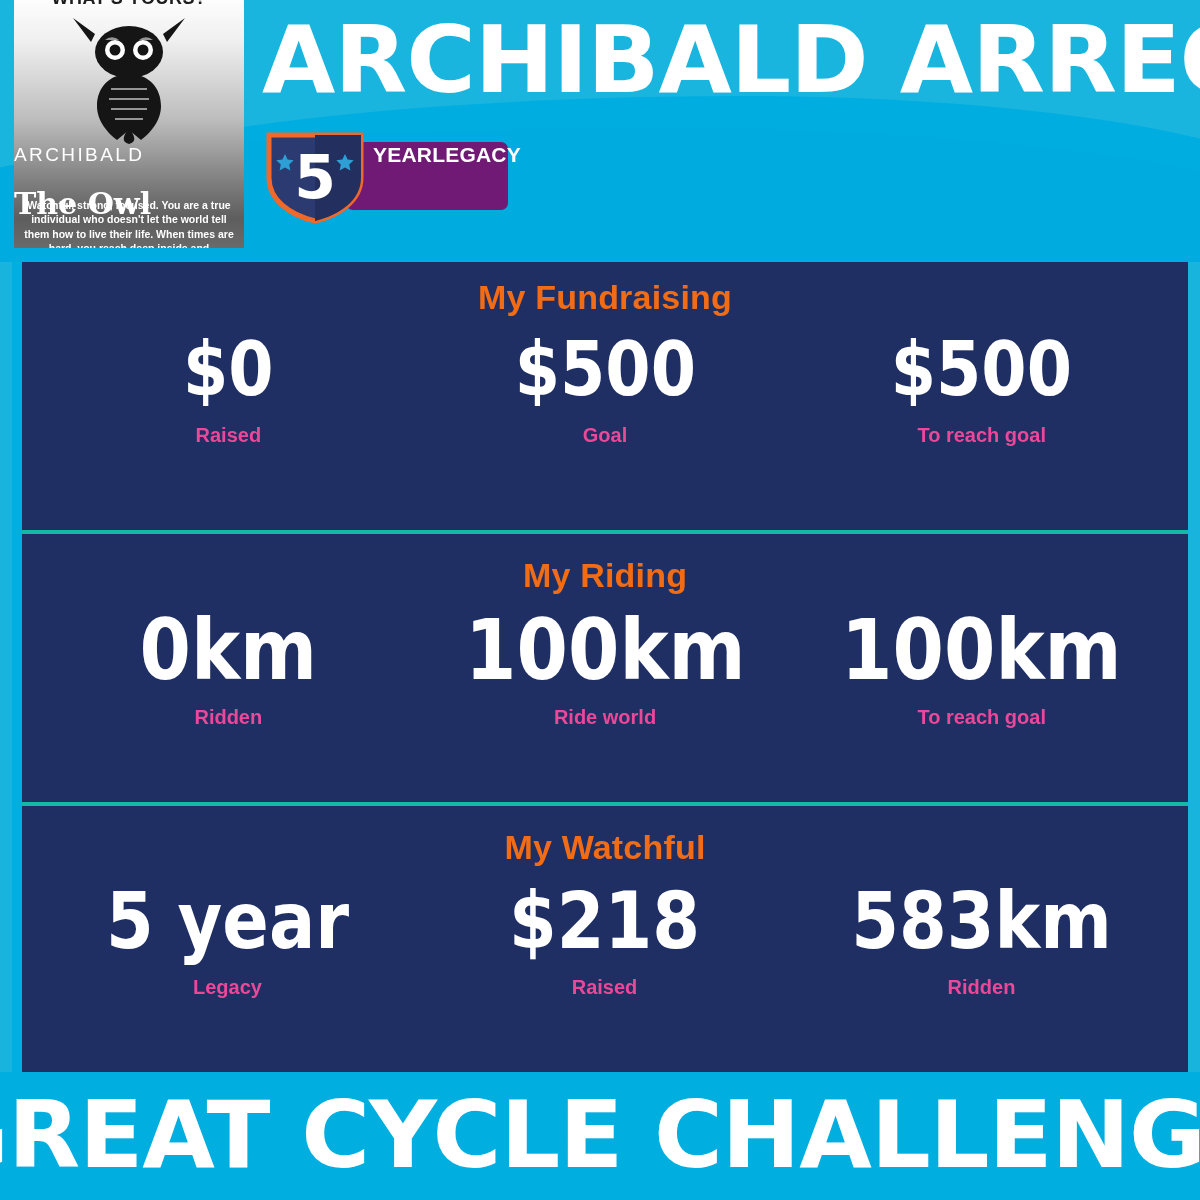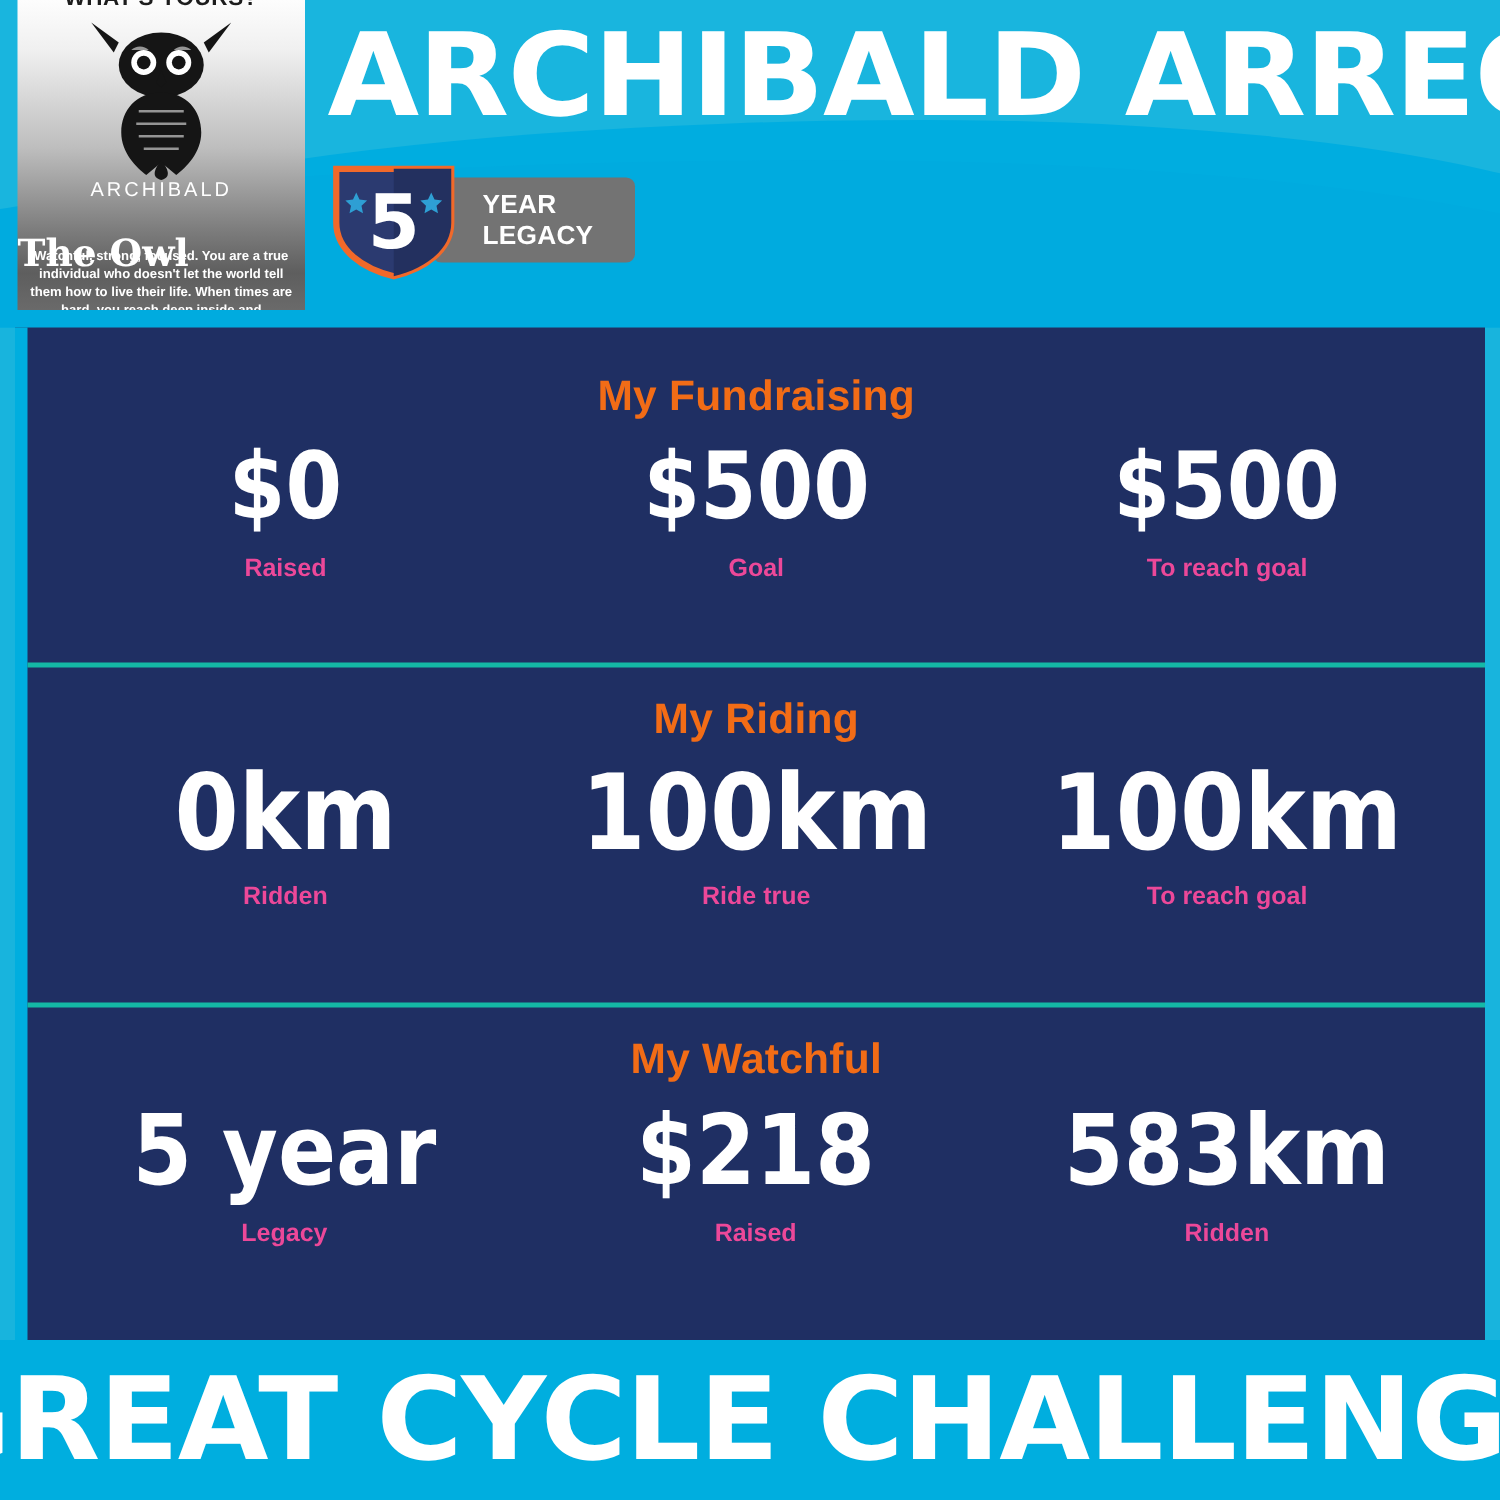--- a/index.html
+++ b/index.html
@@ -38,22 +38,22 @@
   .av-topline {
     position:absolute; top:-12px; left:0; width:100%;
     text-align:center; font-size:18px; font-weight:700; color:#1d1d1d;
     letter-spacing:.5px;
   }
   .av-owl {
     position:absolute; top:12px; left:0; width:100%; text-align:center;
   }
   .av-owl svg { display:inline-block; }
   .av-name {
-    position:absolute; top:144px; left:0; width:100%; text-align:center;
-    color:#ffffff; font-size:16px; letter-spacing:2.4px; font-weight:400;
+    position:absolute; top:144px; left:0; width:100%; text-align:left;
+    color:#ffffff; font-size:19px; letter-spacing:2.4px; font-weight:400;
   }
   .av-sub {
     position:absolute; top:160px; left:0; width:100%; text-align:left;
     color:#ffffff; font-size:30px; font-weight:700;
     font-family:"DejaVu Serif", serif;
     margin-top:26px;
   }
   .av-desc {
     position:absolute; top:198px; left:8px; width:214px;
     text-align:center; color:#ffffff; font-size:10.5px; font-weight:700;
@@ -74,22 +74,22 @@
     white-space:nowrap;
     z-index:4;
   }
 
   
   .legacy-badge {
     position:absolute; left:262px; top:132px; width:246px; height:92px; z-index:4;
   }
   .legacy-plate {
     position:absolute; left:84px; top:10px; width:162px; height:68px;
-    background:#737373; border-radius:7px;
-    display:flex; flex-direction:column; justify-content:center;
+    background:#701a75; border-radius:7px;
+    display:flex; justify-content:center;
     padding-left:40px;
   }
   .legacy-plate span {
     color:#ffffff; font-weight:700; font-size:21px; line-height:25px;
     letter-spacing:.2px;
   }
   .shield-wrap { position:absolute; left:0; top:0; width:106px; height:92px; }
 
   
   .panel {
@@ -100,21 +100,21 @@
   }
   .section {
     position:relative; width:100%; height:268px;
   }
   .section + .section { border-top:4px solid #14b8a6; }
   .section.sec-riding { height:272px; }
   .section.sec-history { height:262px; }
 
   .sec-title {
     text-align:center; color:#f26c16; font-weight:700; font-size:34px;
-    padding-top:36px; letter-spacing:.2px;
+    padding-top:16px; letter-spacing:.2px;
   }
   .sec-riding .sec-title { padding-top:22px; }
   .sec-history .sec-title { padding-top:22px; }
 
   .stats {
     display:flex; width:100%;
     padding:0 18px;
   }
   .stat { flex:1 1 33.333%; text-align:center; }
   .stat-value {
@@ -238,21 +238,21 @@
 
   <div class="section sec-riding">
     <div class="sec-title">My Riding</div>
     <div class="stats">
       <div class="stat">
         <div class="stat-value">0km</div>
         <div class="stat-label">Ridden</div>
       </div>
       <div class="stat">
         <div class="stat-value">100km</div>
-        <div class="stat-label">Ride true</div>
+        <div class="stat-label">Ride world</div>
       </div>
       <div class="stat">
         <div class="stat-value">100km</div>
         <div class="stat-label">To reach goal</div>
       </div>
     </div>
   </div>
 
   <div class="section sec-history">
     <div class="sec-title">My Watchful</div>

